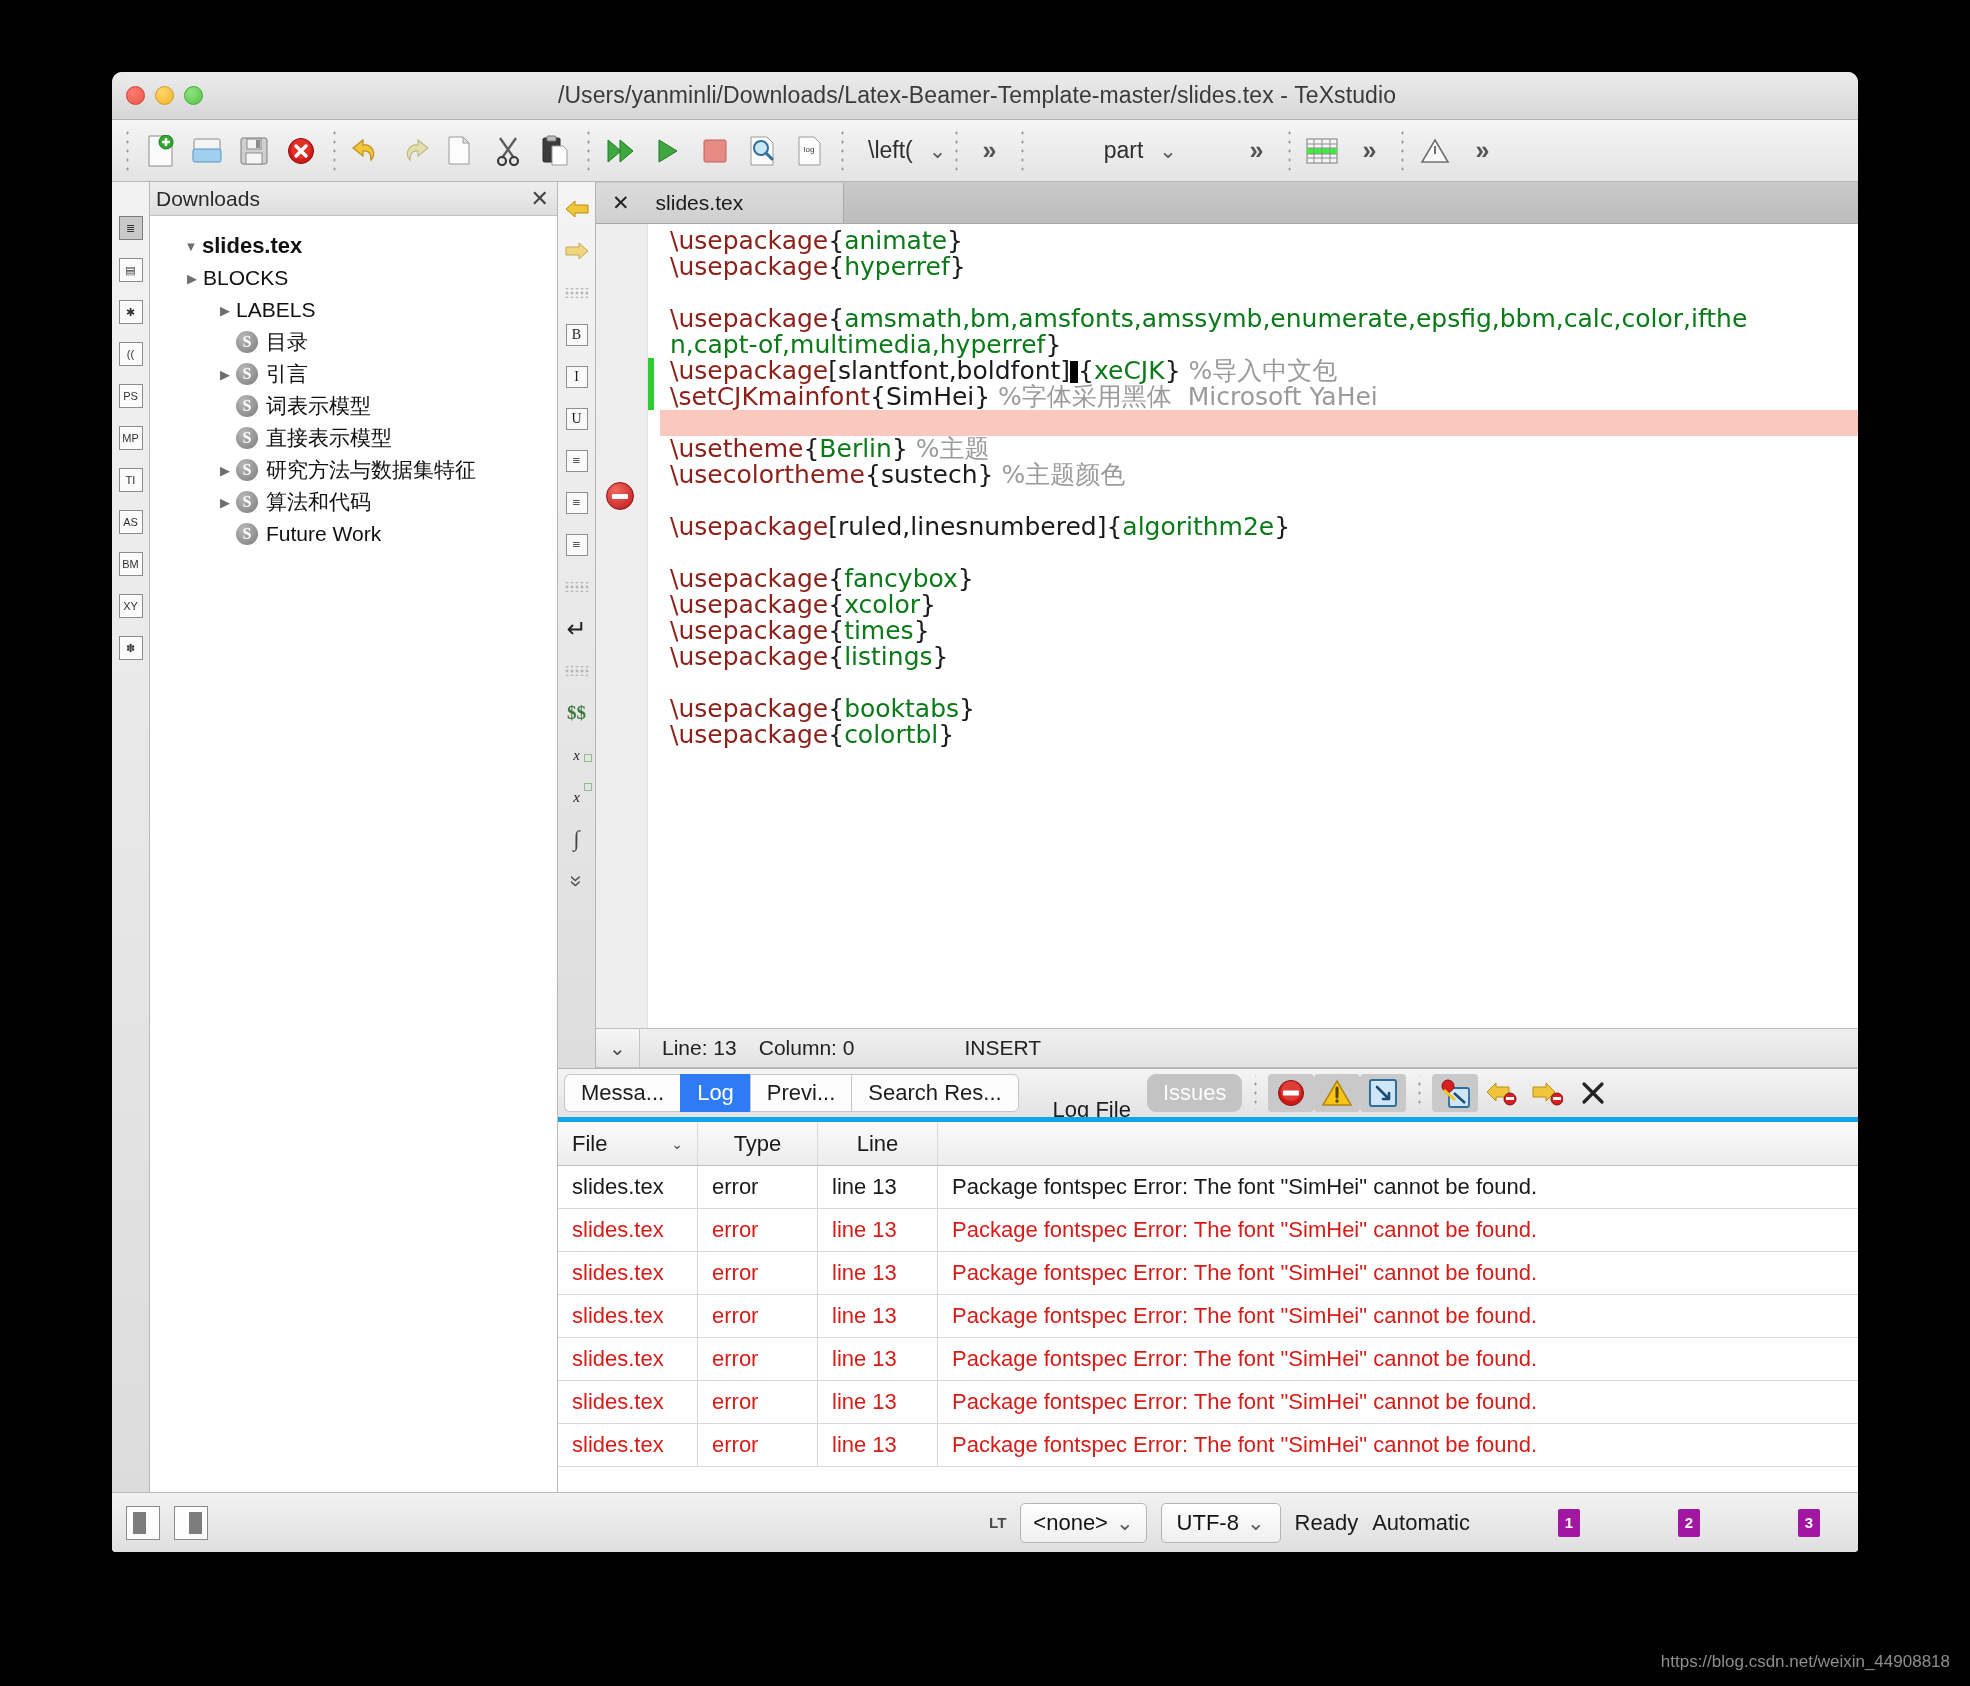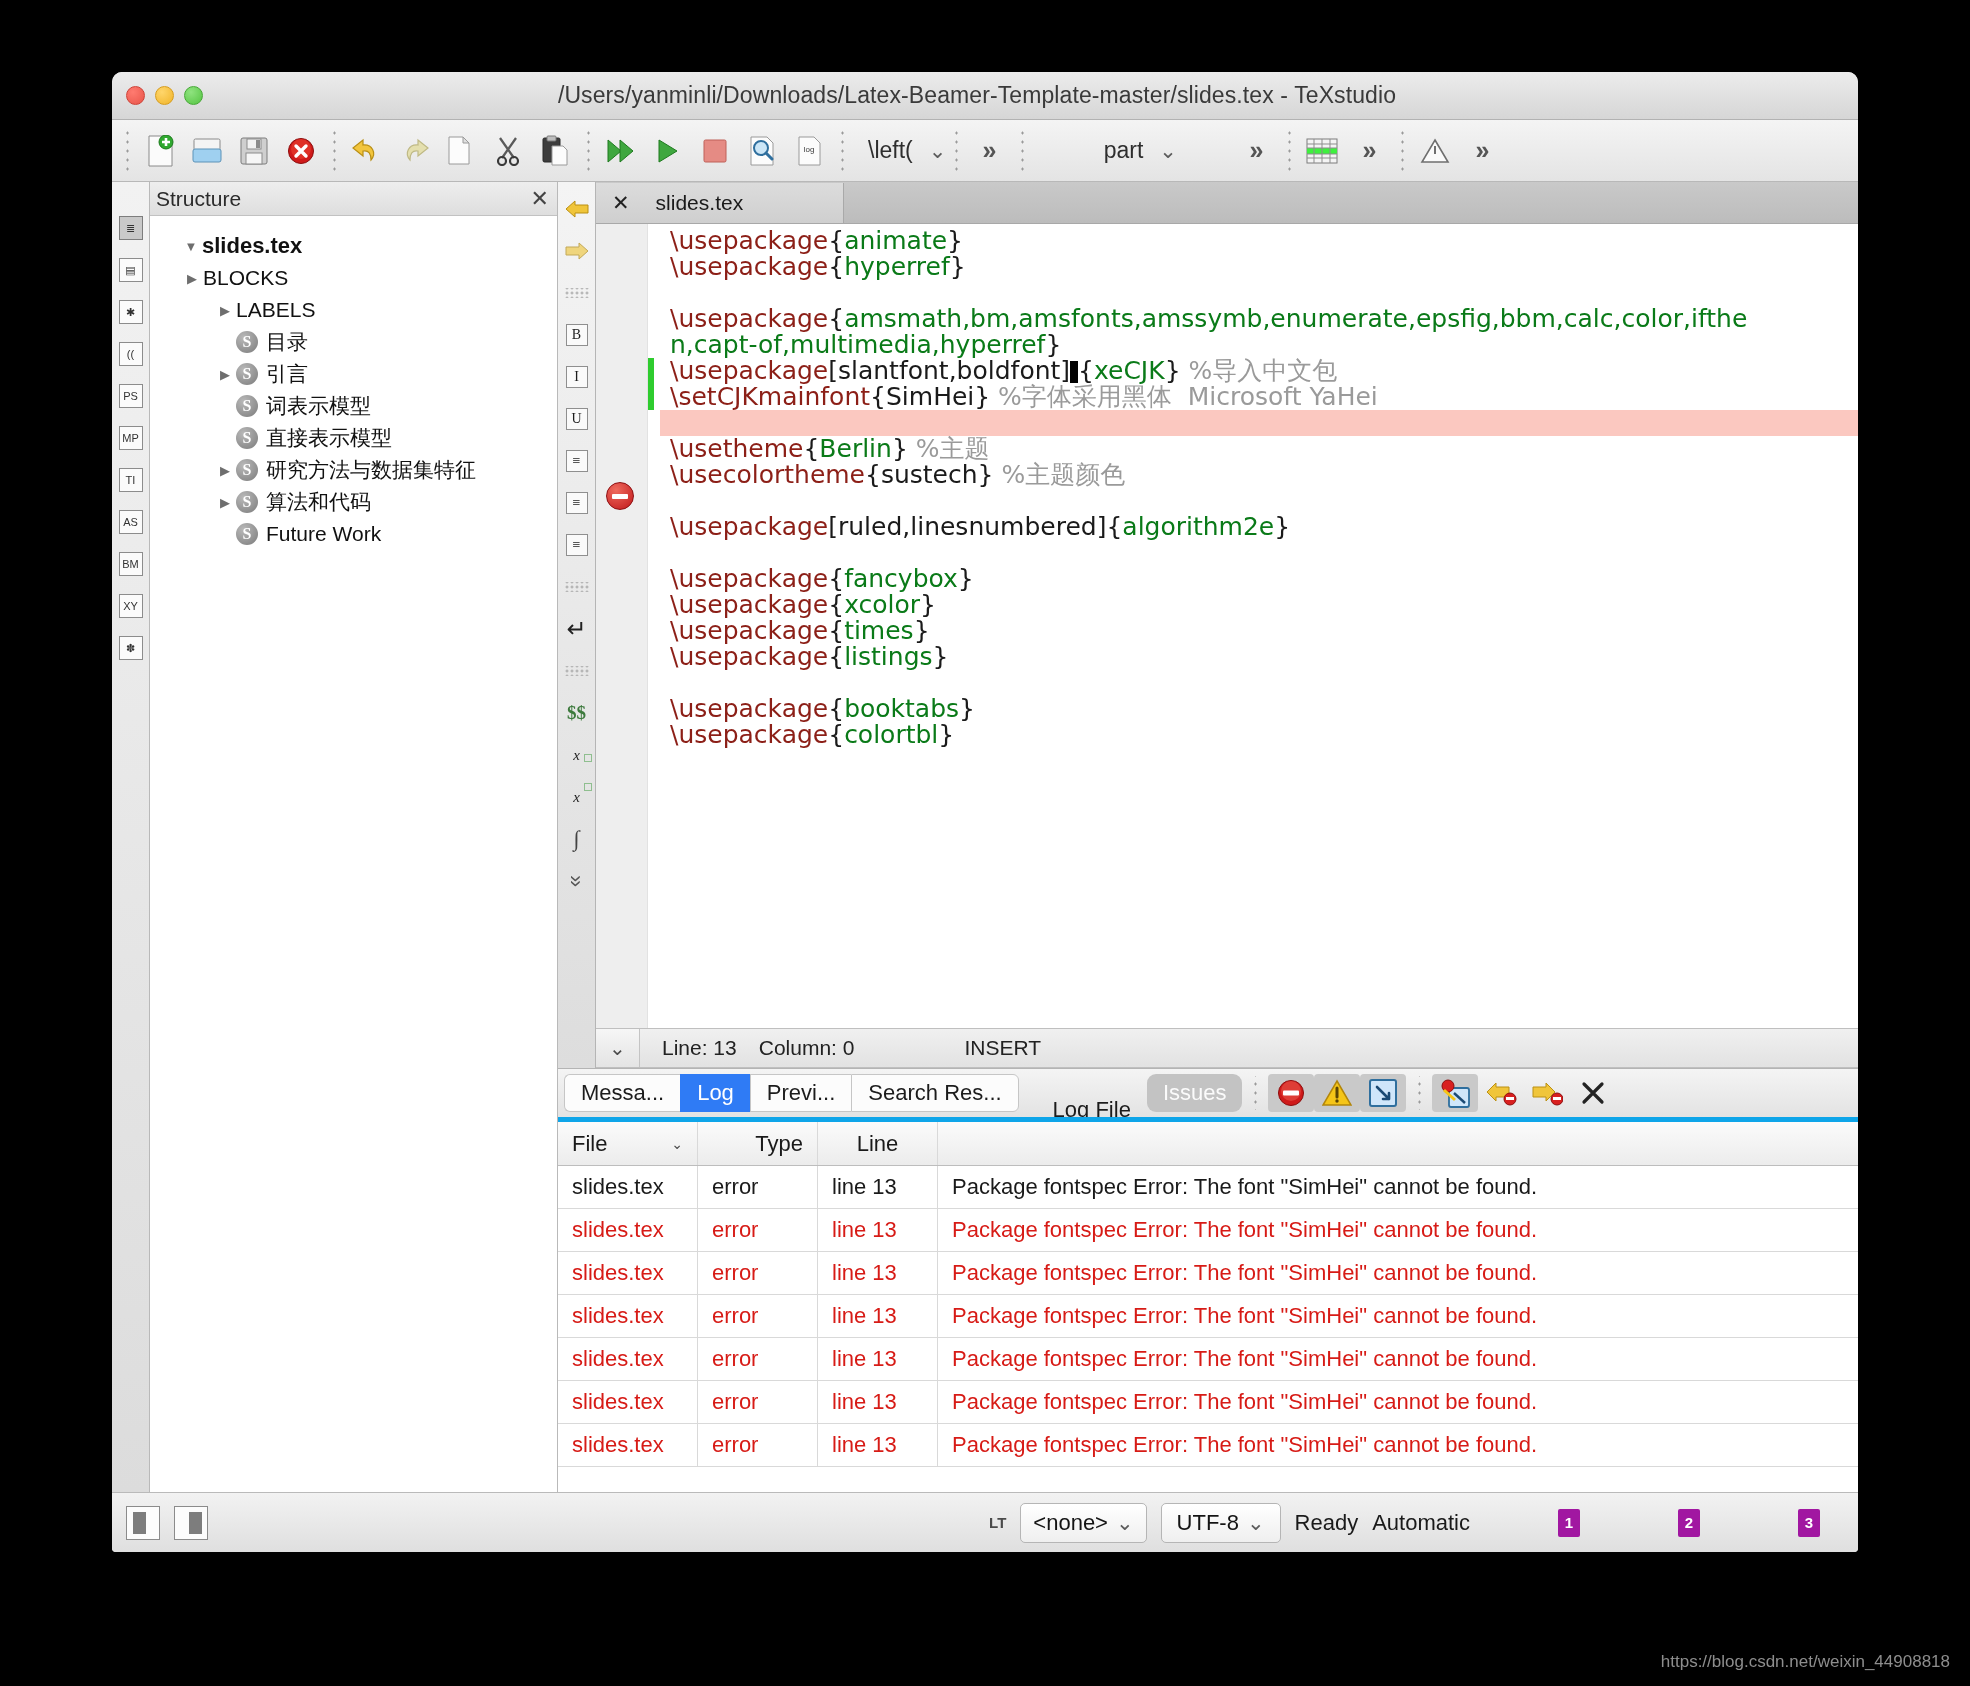--- a/index.html
+++ b/index.html
@@ -446,21 +446,21 @@
         <div class="rail-ic">MP</div>
         <div class="rail-ic">TI</div>
         <div class="rail-ic">AS</div>
         <div class="rail-ic">BM</div>
         <div class="rail-ic">XY</div>
         <div class="rail-ic">✽</div>
       </div>
 
     <div id="structure">
       <div id="structure-header">
-        <span>Structure</span>
+        <span>Downloads</span>
         <span class="x">✕</span>
       </div>
       <div id="tree">
           <div class="node root" style="padding-left: 30px;">
             <span class="arrow down"></span>
             <span style="width: 0px; flex: 0 0 0px;"></span>
             <span class="label">slides.tex</span>
           </div>
           <div class="node" style="padding-left: 31px;">
             <span class="arrow right"></span>
@@ -680,21 +680,21 @@
                 <path d="M5 5 L23 23 M23 5 L5 23" stroke="#232323" stroke-width="3.2" stroke-linecap="round"></path>
               </svg>
             </div>
           </div>
         <div id="logtable">
             <div class="trow head">
               <div class="tc c-file">
                 <span>File</span>
                 <span class="hd-chev">⌄</span>
               </div>
-              <div class="tc c-type" style="justify-content: flex-end;">
+              <div class="tc c-type" style="justify-content: center;">
                 <span>Type</span>
               </div>
               <div class="tc c-line" style="justify-content: center;">
                 <span>Line</span>
               </div>
               <div class="tc c-msg" style="justify-content: center;">
                 <span></span>
               </div>
             </div>
             <div class="trow sel">

